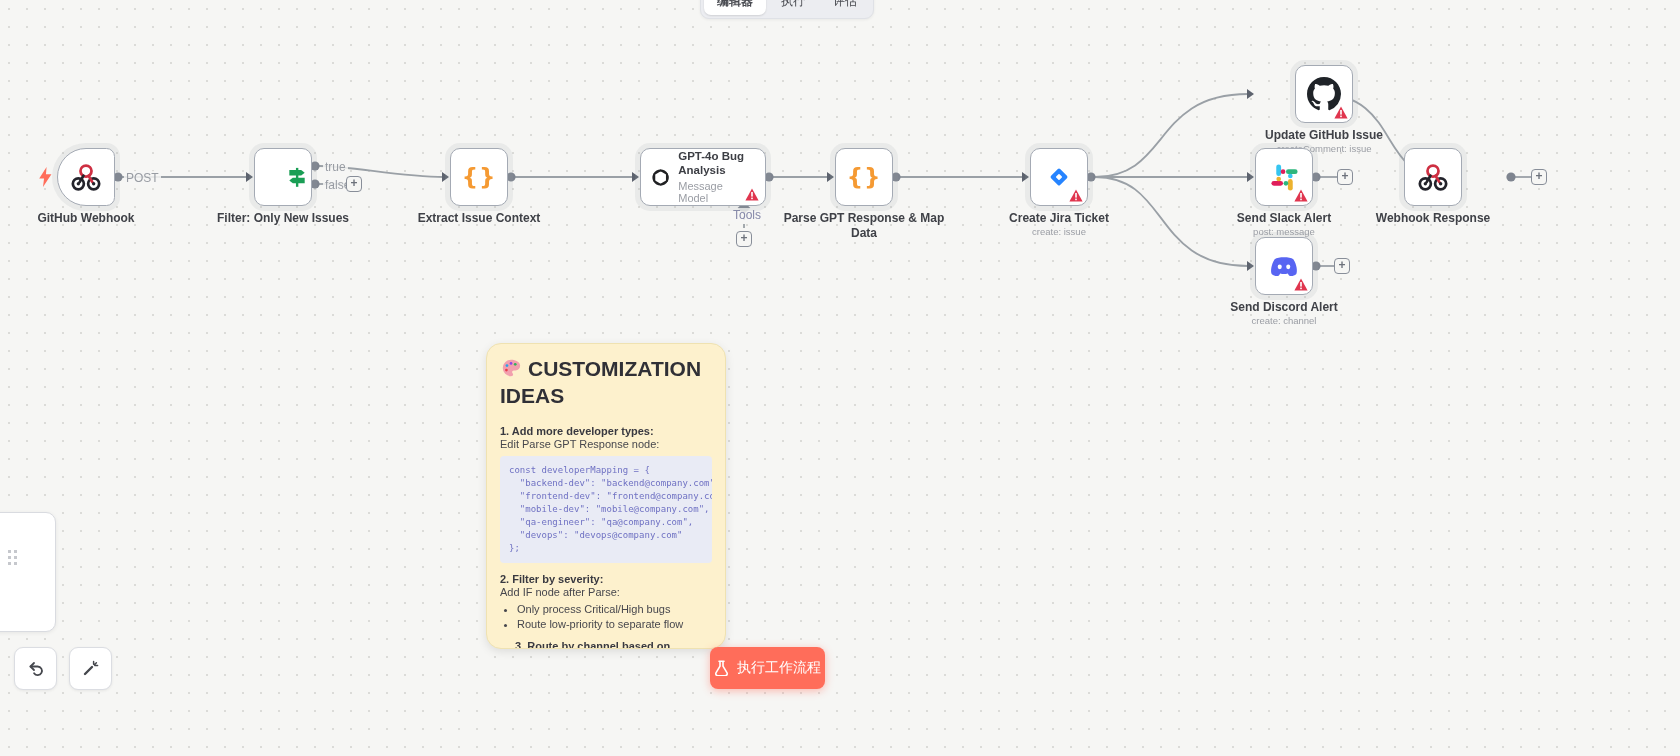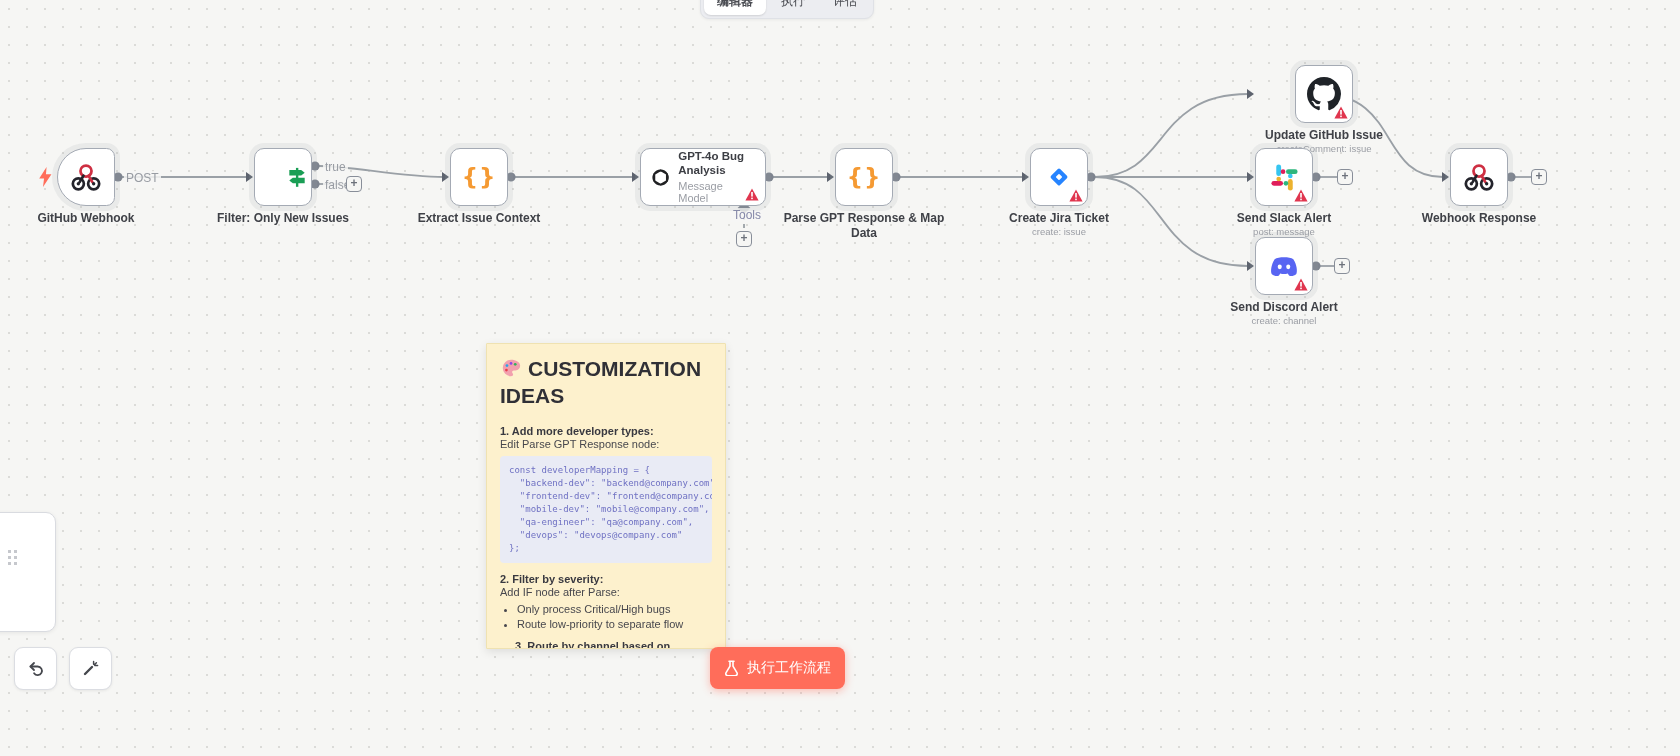--- a/index.html
+++ b/index.html
@@ -23,32 +23,32 @@
   .node.wide .warn{right:6px;bottom:4px;}
   .gpt-text .t{font-size:11.5px;font-weight:700;color:#3c3e44;line-height:1.2;}
   .gpt-text .s{font-size:11px;color:#9a9da4;margin-top:2px;}
   .plus{position:absolute;z-index:3;width:16px;height:16px;background:#f6f6f4;border:1.6px solid #888e99;border-radius:4px;
     color:#6d727b;font-size:12px;font-weight:700;line-height:13px;text-align:center;box-sizing:border-box;cursor:pointer;}
   .tabs{position:absolute;z-index:5;top:-16px;left:700px;display:flex;align-items:center;gap:2px;padding:3px;
     background:#ecedf1;border:1px solid #dfe1e6;border-radius:9px;box-shadow:0 1px 3px rgba(0,0,0,.06);}
   .tab{padding:5px 13px;font-size:12px;color:#4a4c52;border-radius:7px;cursor:pointer;white-space:nowrap;}
   .tab.active{background:#fff;font-weight:700;box-shadow:0 1px 2px rgba(0,0,0,.12);}
   .sticky{position:absolute;z-index:2;left:486px;top:343px;width:240px;height:306px;background:#fdf1cd;border:1px solid #efe2b1;
-    border-radius:1px;box-shadow:0 3px 10px rgba(0,0,0,.10);padding:9px 13px;box-sizing:border-box;overflow:hidden;}
+    border-radius:15px;box-shadow:0 3px 10px rgba(0,0,0,.10);padding:9px 13px;box-sizing:border-box;overflow:hidden;}
   .sticky .title{font-size:21px;font-weight:700;color:#303036;line-height:1.3;margin:2px 0 15px;}
   .sticky .title svg{vertical-align:-3px;margin-right:6px;}
   .sticky .sec-h{font-size:11px;font-weight:700;color:#393940;margin:9px 0 1px;}
   .sticky .sec-h.indent{margin-left:15px;}
   .sticky .sec-p{font-size:11px;color:#47474d;margin:0 0 4px;}
   .sticky pre{background:#e9ebf5;color:#6f71c3;font-family:"DejaVu Sans Mono",monospace;font-size:9px;line-height:1.45;
     padding:8px 9px;border-radius:4px;margin:6px 0 10px;white-space:pre;overflow:hidden;}
   .sticky ul{margin:5px 0 10px;padding-left:17px;font-size:11px;color:#47474d;}
   .sticky li{margin:3px 0;}
   .exec-btn{position:absolute;z-index:5;left:710px;top:647px;height:42px;display:flex;align-items:center;gap:8px;
-    padding:0 14px;background:#ff6d5a;border:none;border-radius:8px;color:#fff;font-size:14px;font-family:"Liberation Sans",sans-serif;
+    padding:0 4px;background:#ff6d5a;border:none;border-radius:8px;color:#fff;font-size:14px;font-family:"Liberation Sans",sans-serif;
     box-shadow:0 2px 8px rgba(255,109,90,.45);cursor:pointer;}
   .sq-btn{position:absolute;z-index:5;width:41px;height:41px;background:#fff;border:1px solid #dbdde2;border-radius:9px;
     display:flex;align-items:center;justify-content:center;box-shadow:0 1px 3px rgba(0,0,0,.07);cursor:pointer;}
   .mini-panel{position:absolute;z-index:5;left:-12px;top:512px;width:66px;height:118px;background:#fff;border:1px solid #d9dbe0;
     border-radius:10px;box-shadow:0 1px 4px rgba(0,0,0,.07);}
   .grip{position:absolute;left:18px;top:36px;}
   .code-icon{font-size:23px;font-weight:700;color:#f59a33;letter-spacing:1px;font-family:"DejaVu Sans",sans-serif;}
   .bolt{position:absolute;z-index:3;left:37px;top:167px;}
 </style>
 </head>
@@ -230,21 +230,21 @@
     <svg class="warn" viewBox="0 0 14 13">
       <path d="M7 0.5 L13.6 12.5 H0.4 Z" fill="#e0354e"></path>
       <rect x="6.2" y="4" width="1.6" height="4.6" fill="#fff"></rect>
         <rect x="6.2" y="9.6" width="1.6" height="1.6" fill="#fff"></rect>
     </svg>
     <div class="node-label">Send Discord Alert</div>
     <div class="node-sub">create: channel</div>
   </div>
   <div class="plus" style="left:1334px;top:258px;">+</div>
 
-  <div class="node" style="left:1450px;top:148px;">
+  <div class="node" style="left:1404px;top:148px;">
     <svg width="34" height="34" viewBox="0 0 40 40">
       <g fill="none" stroke-width="3.2" stroke-linecap="round">
         <circle cx="20" cy="13" r="6.5" stroke="#ce2f42"></circle>
         <circle cx="11" cy="28" r="6.5" stroke="#23232b"></circle>
         <circle cx="29" cy="28" r="6.5" stroke="#23232b"></circle>
         <path d="M17 18.5 L12.5 26" stroke="#23232b"></path>
         <path d="M23 18.5 L27.5 26" stroke="#ce2f42"></path>
       </g>
       <circle cx="11" cy="28" r="2" fill="#23232b"></circle>
         <circle cx="29" cy="28" r="2" fill="#23232b"></circle>

